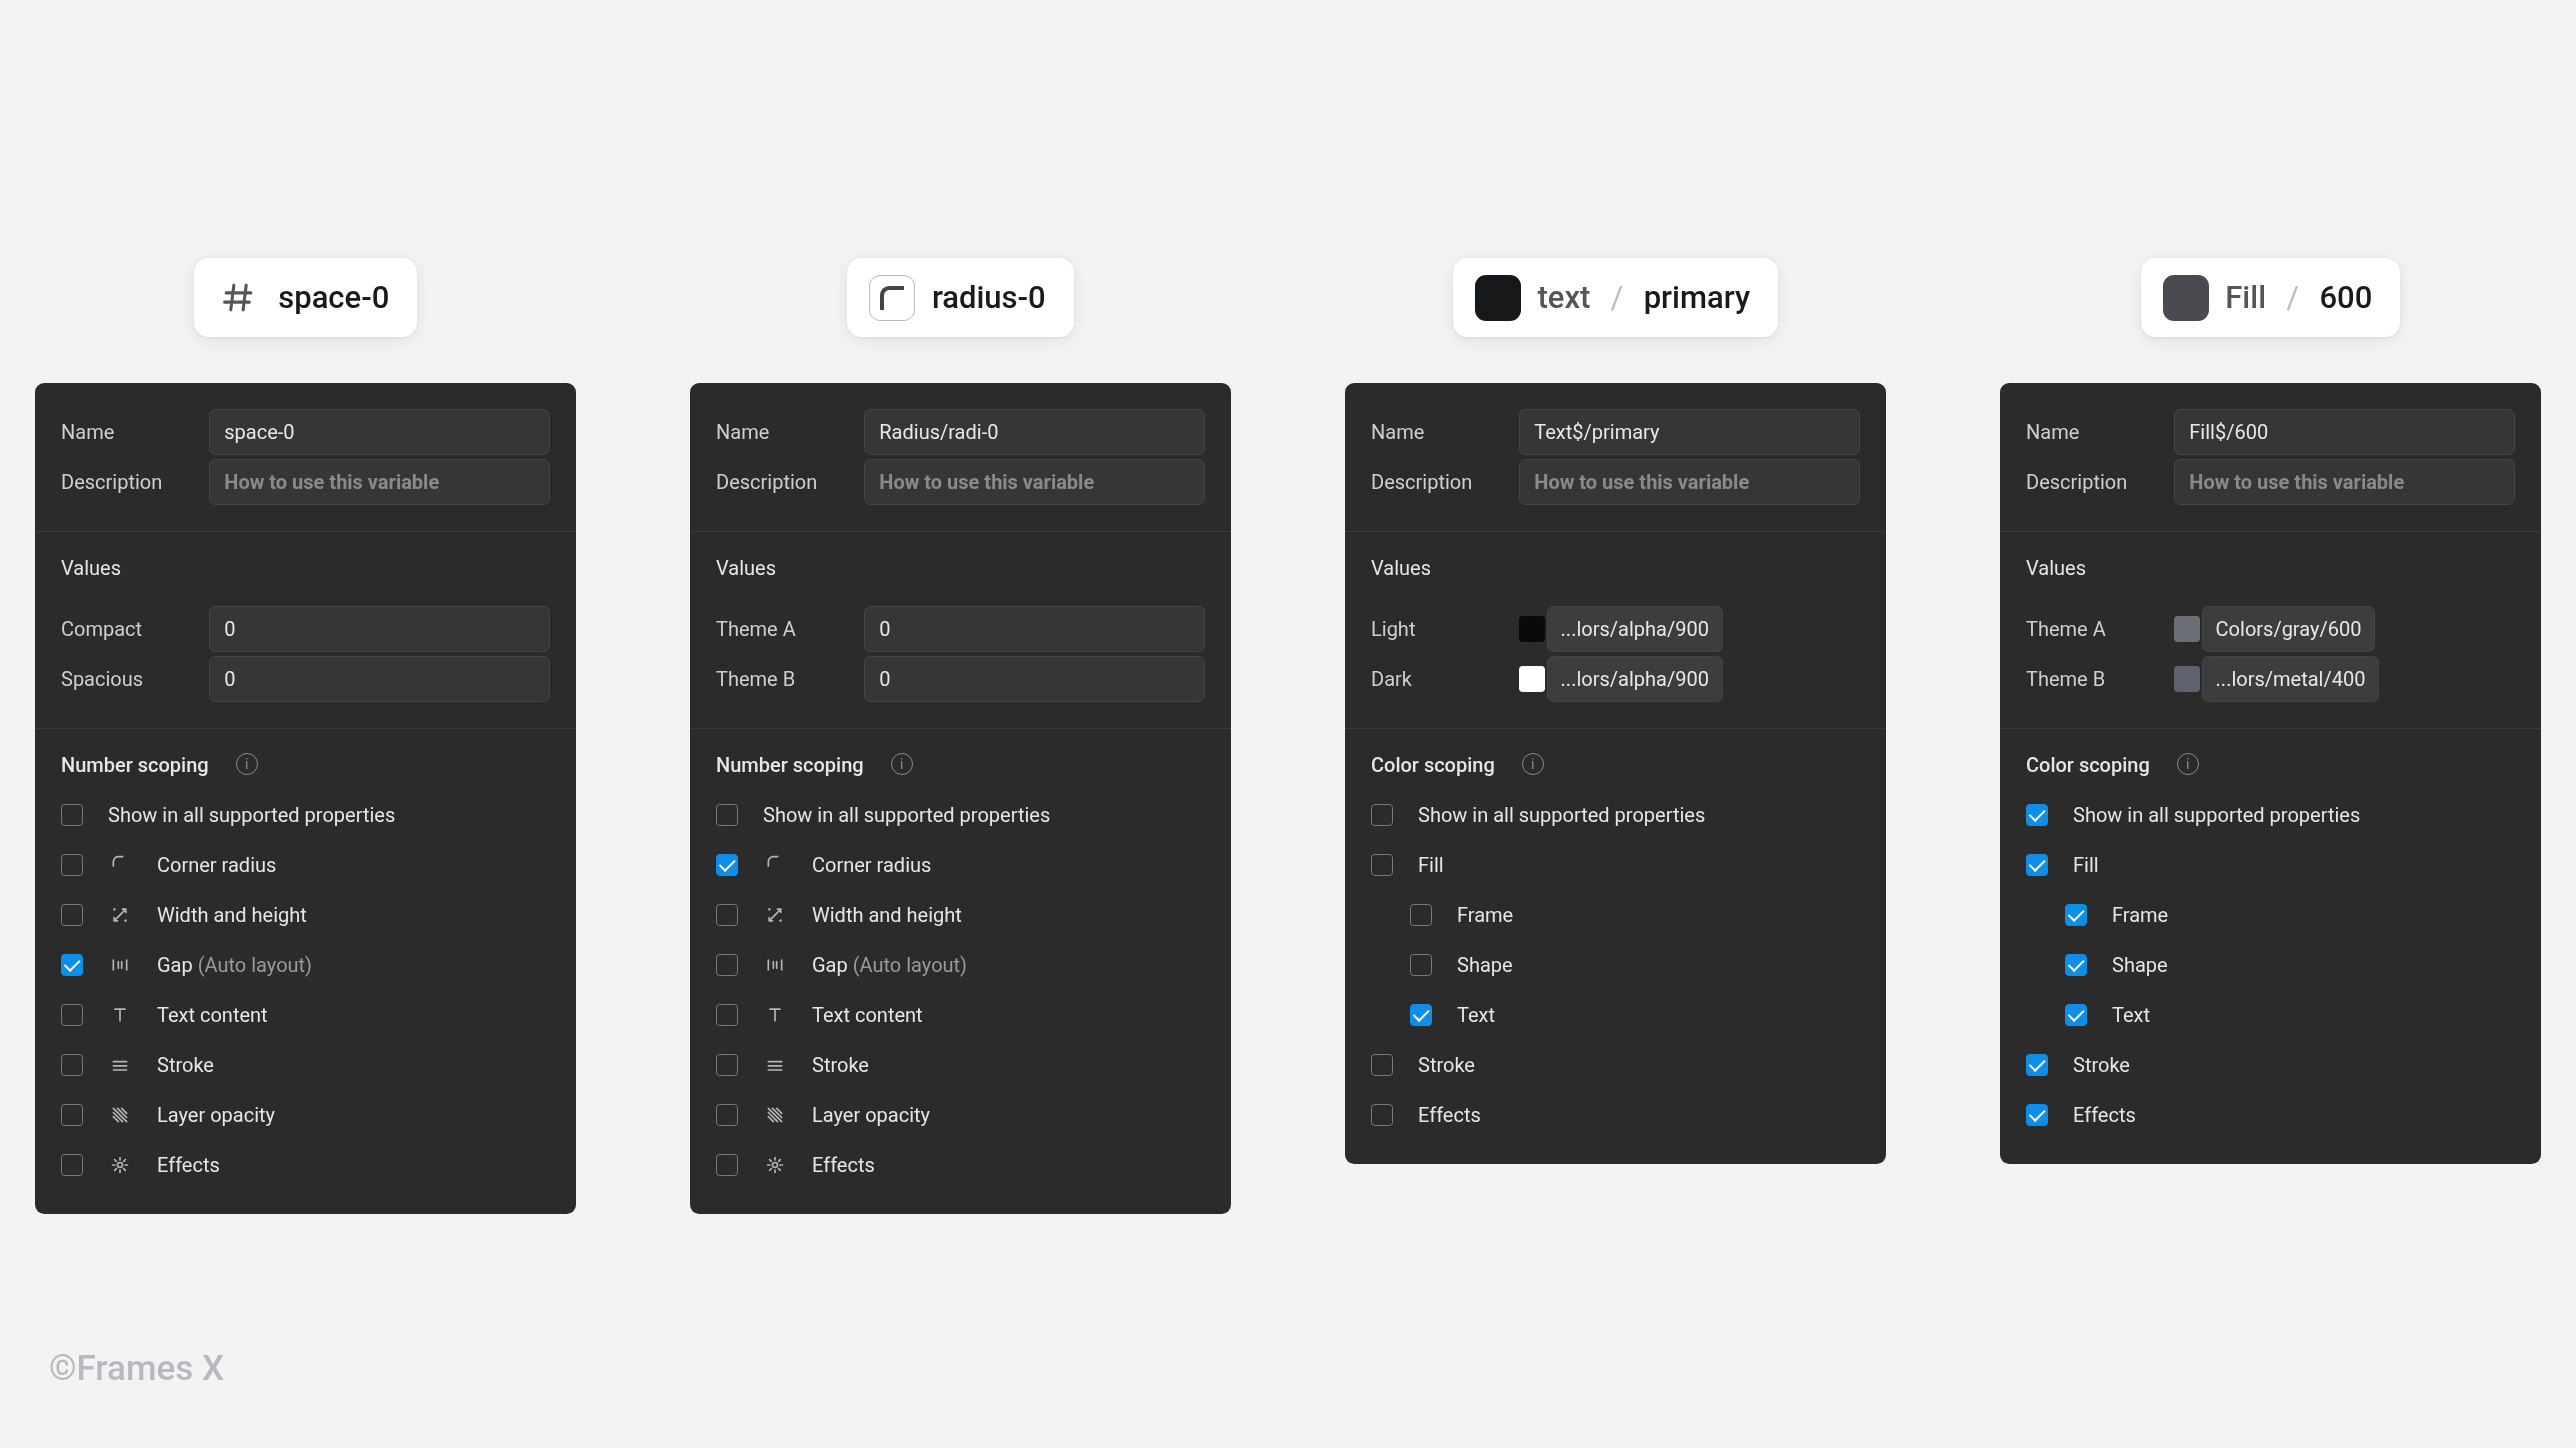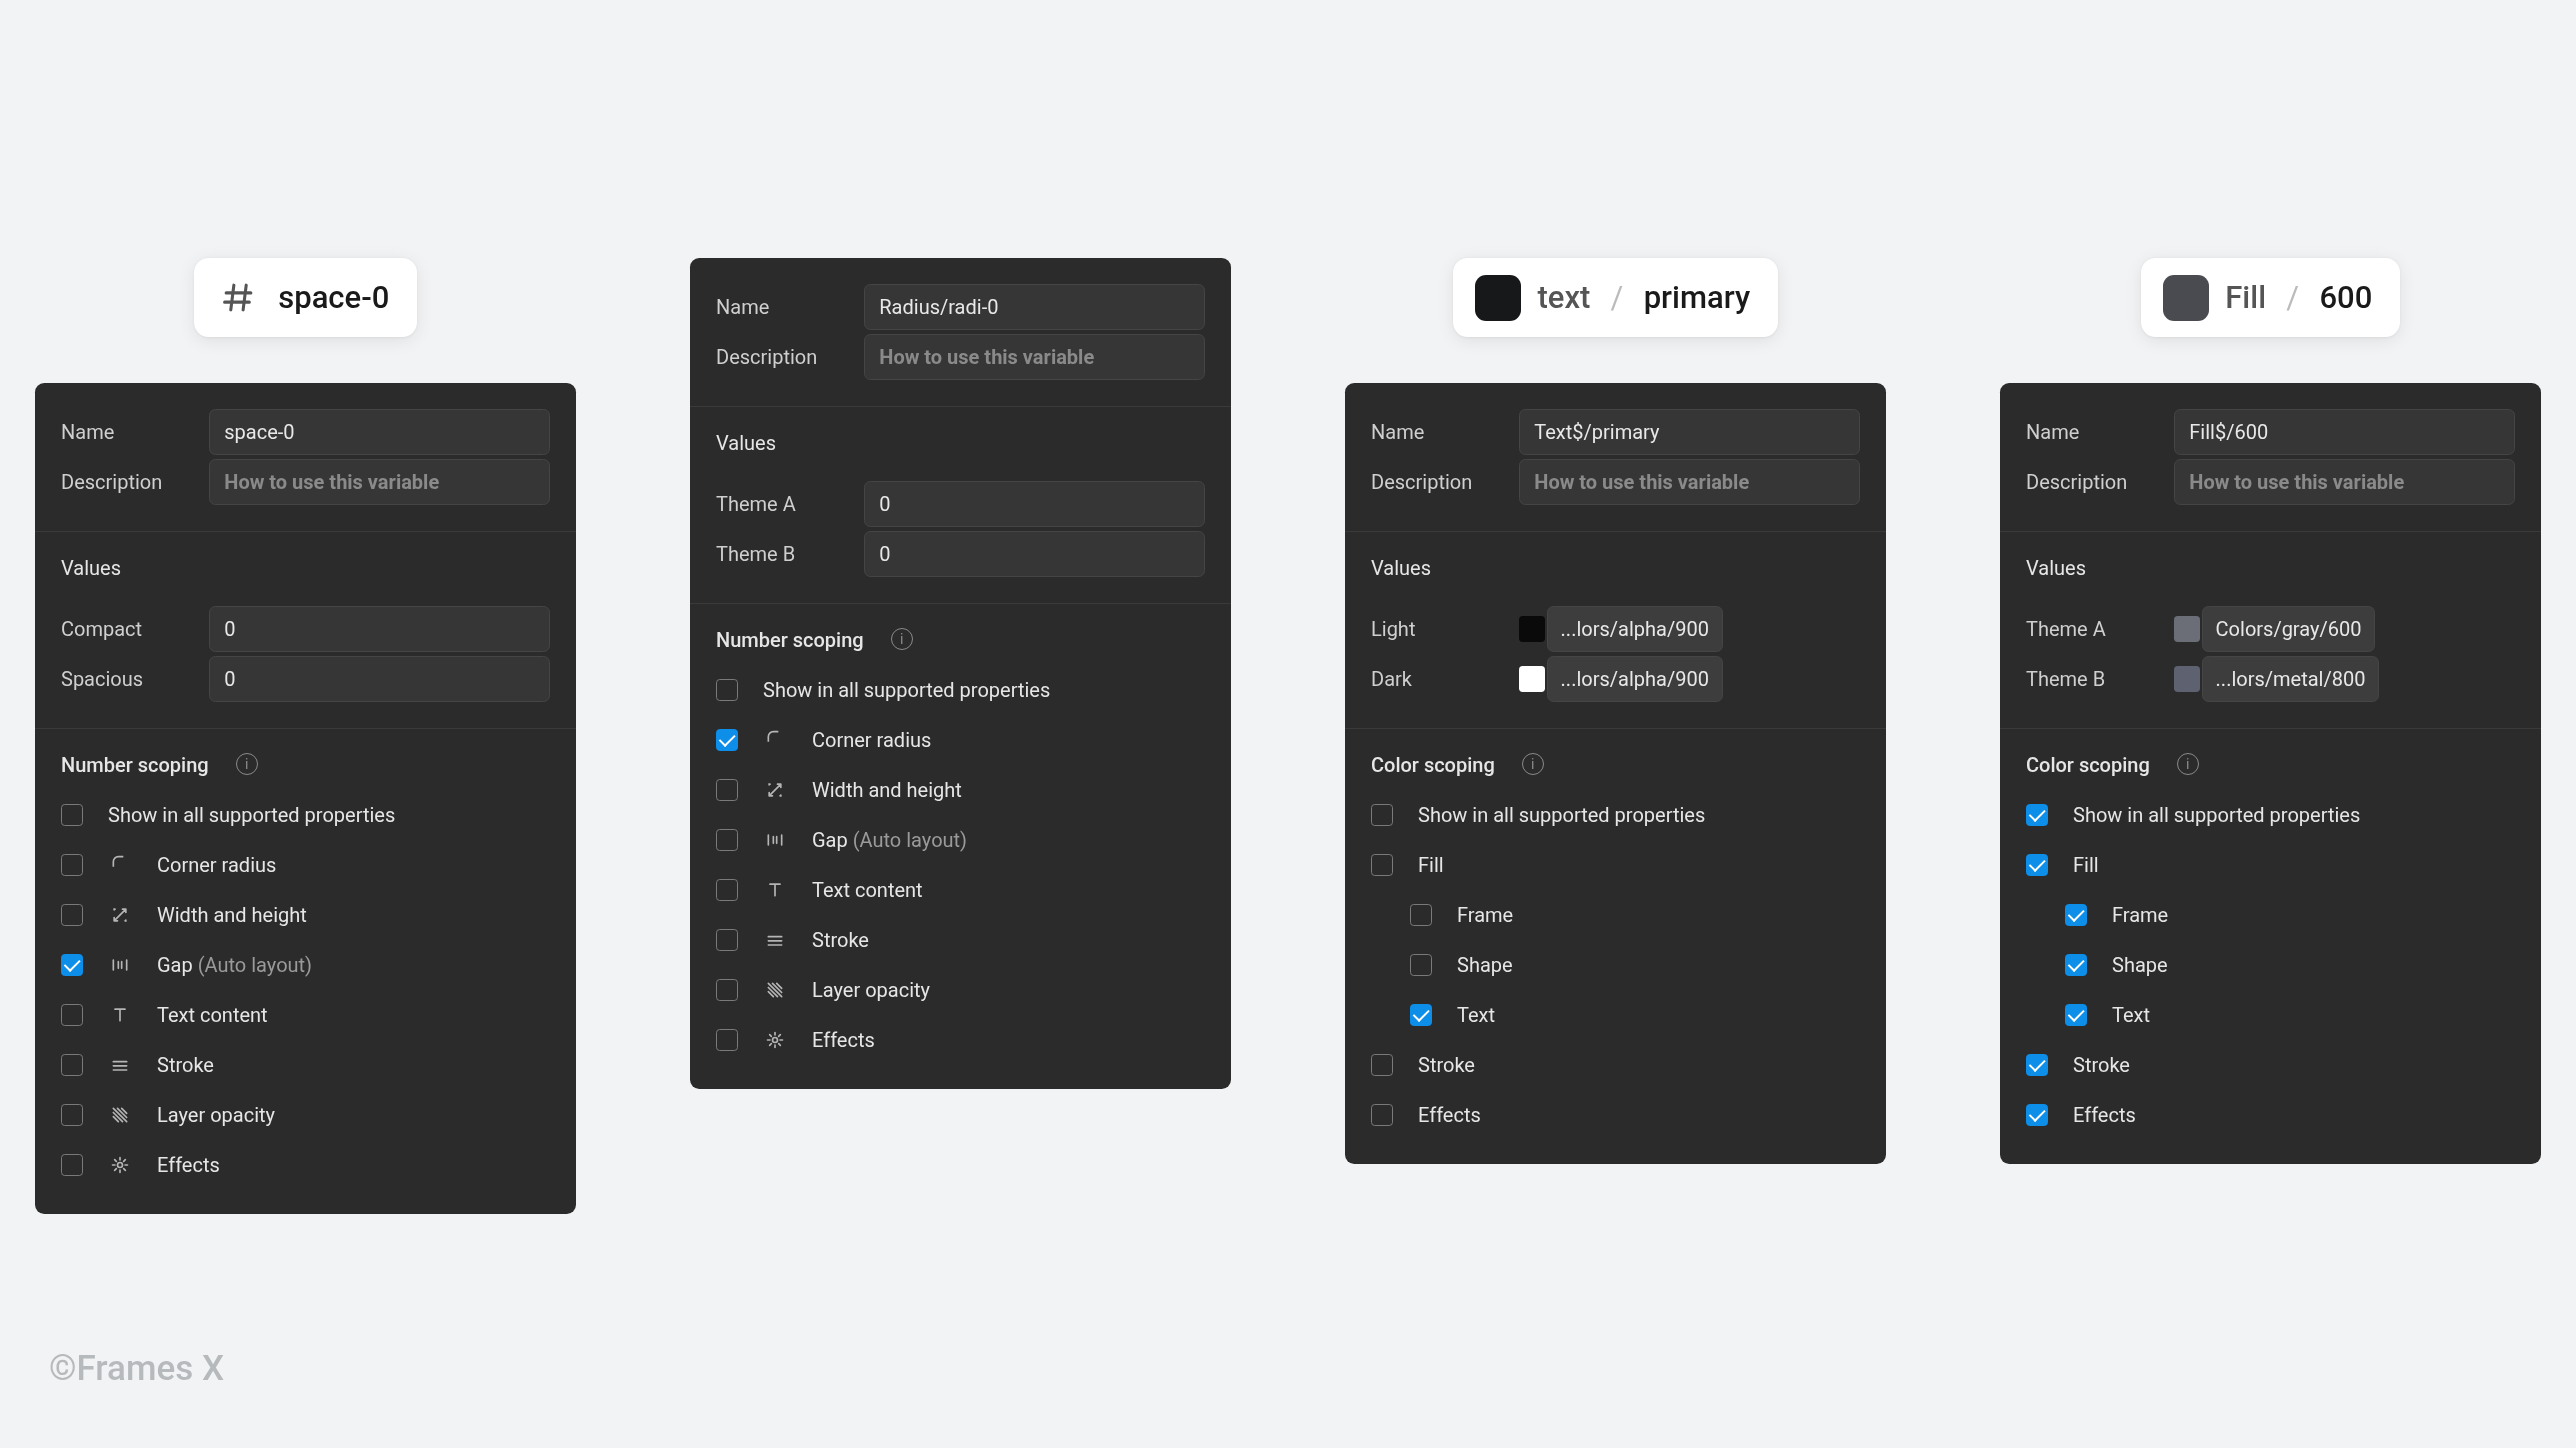--- a/index.html
+++ b/index.html
@@ -284,20 +284,26 @@
                   <circle cx="12" cy="12" r="3" stroke="currentColor" stroke-width="2"></circle>
                   <path d="M12 3 v3 M12 18 v3 M3 12 h3 M18 12 h3 M5.6 5.6 l2 2 M16.4 16.4 l2 2 M18.4 5.6 l-2 2 M7.6 16.4 l-2 2" stroke="currentColor" stroke-width="2" stroke-linecap="round"></path>
                 </svg>
               </div>
     <div class="opt-label">Effects</div>
   </div>
     </div>
   </div>
       </div>
       <div class="col">
+        <div class="chip">
+          <div class="swatch radius-outer">
+            <div class="radius-inner" style="width:24px;height:24px;border-top:4.6px solid #444;border-left:4.6px solid #444;border-top-left-radius:9.2px;"></div>
+          </div>
+          <span>radius-0</span>
+        </div>
         <div class="panel">
     <div class="section">
       <div class="row">
         <div class="label">Name</div>
         <div class="field">Radius/radi-0</div>
       </div>
       <div class="row">
         <div class="label">Description</div>
         <div class="field placeholder">How to use this variable</div>
       </div>
@@ -484,21 +490,21 @@
         <div class="label">Theme A</div>
         <div class="alias-wrap">
           <div class="mini-swatch" style="background:#6b6e76;width:26px;height:26px;border-radius:3.7px;"></div>
           <div class="field alias">Colors/gray/600</div>
         </div>
       </div>
             <div class="row">
         <div class="label">Theme B</div>
         <div class="alias-wrap">
           <div class="mini-swatch" style="background:#5d6170;width:26px;height:26px;border-radius:3.7px;"></div>
-          <div class="field alias">...lors/metal/800</div>
+          <div class="field alias">...lors/metal/400</div>
         </div>
       </div>
     </div>
     <div class="section">
       <div class="scoping-header">
         <div class="scoping-title">Color scoping</div>
         <div class="info-dot">i</div>
       </div>
       <div class="opt">
         <div class="cb checked"></div>

